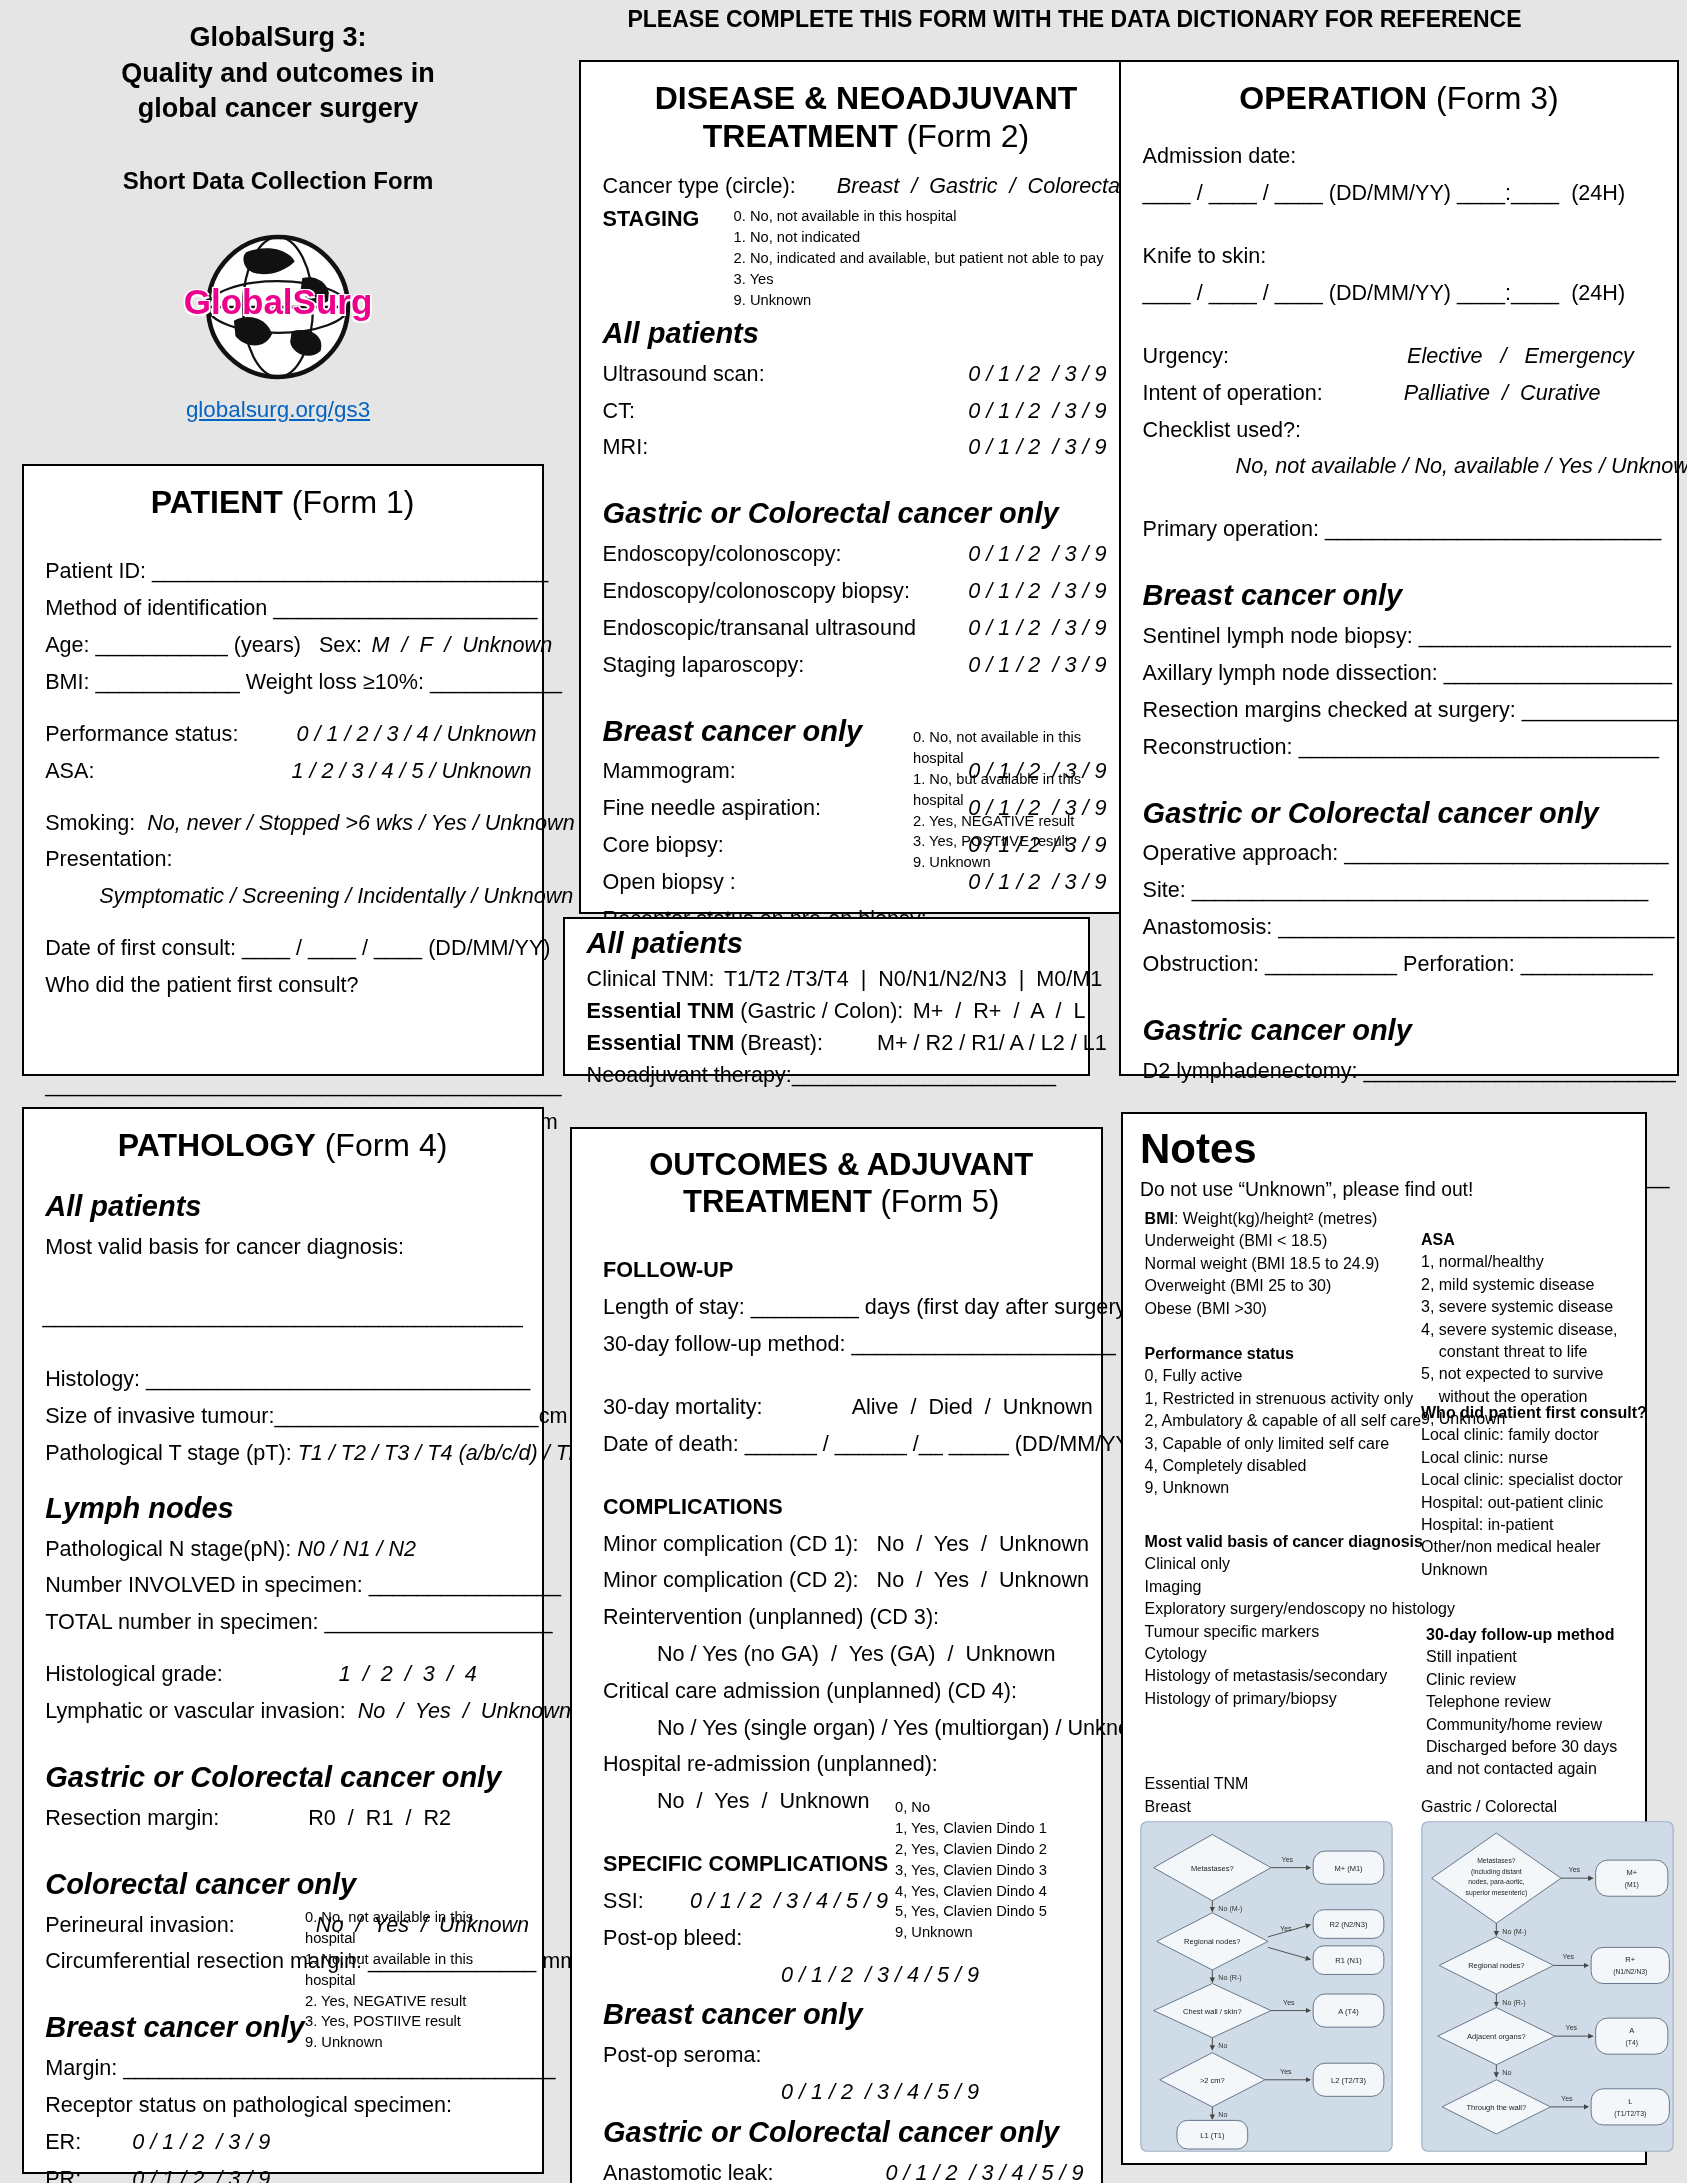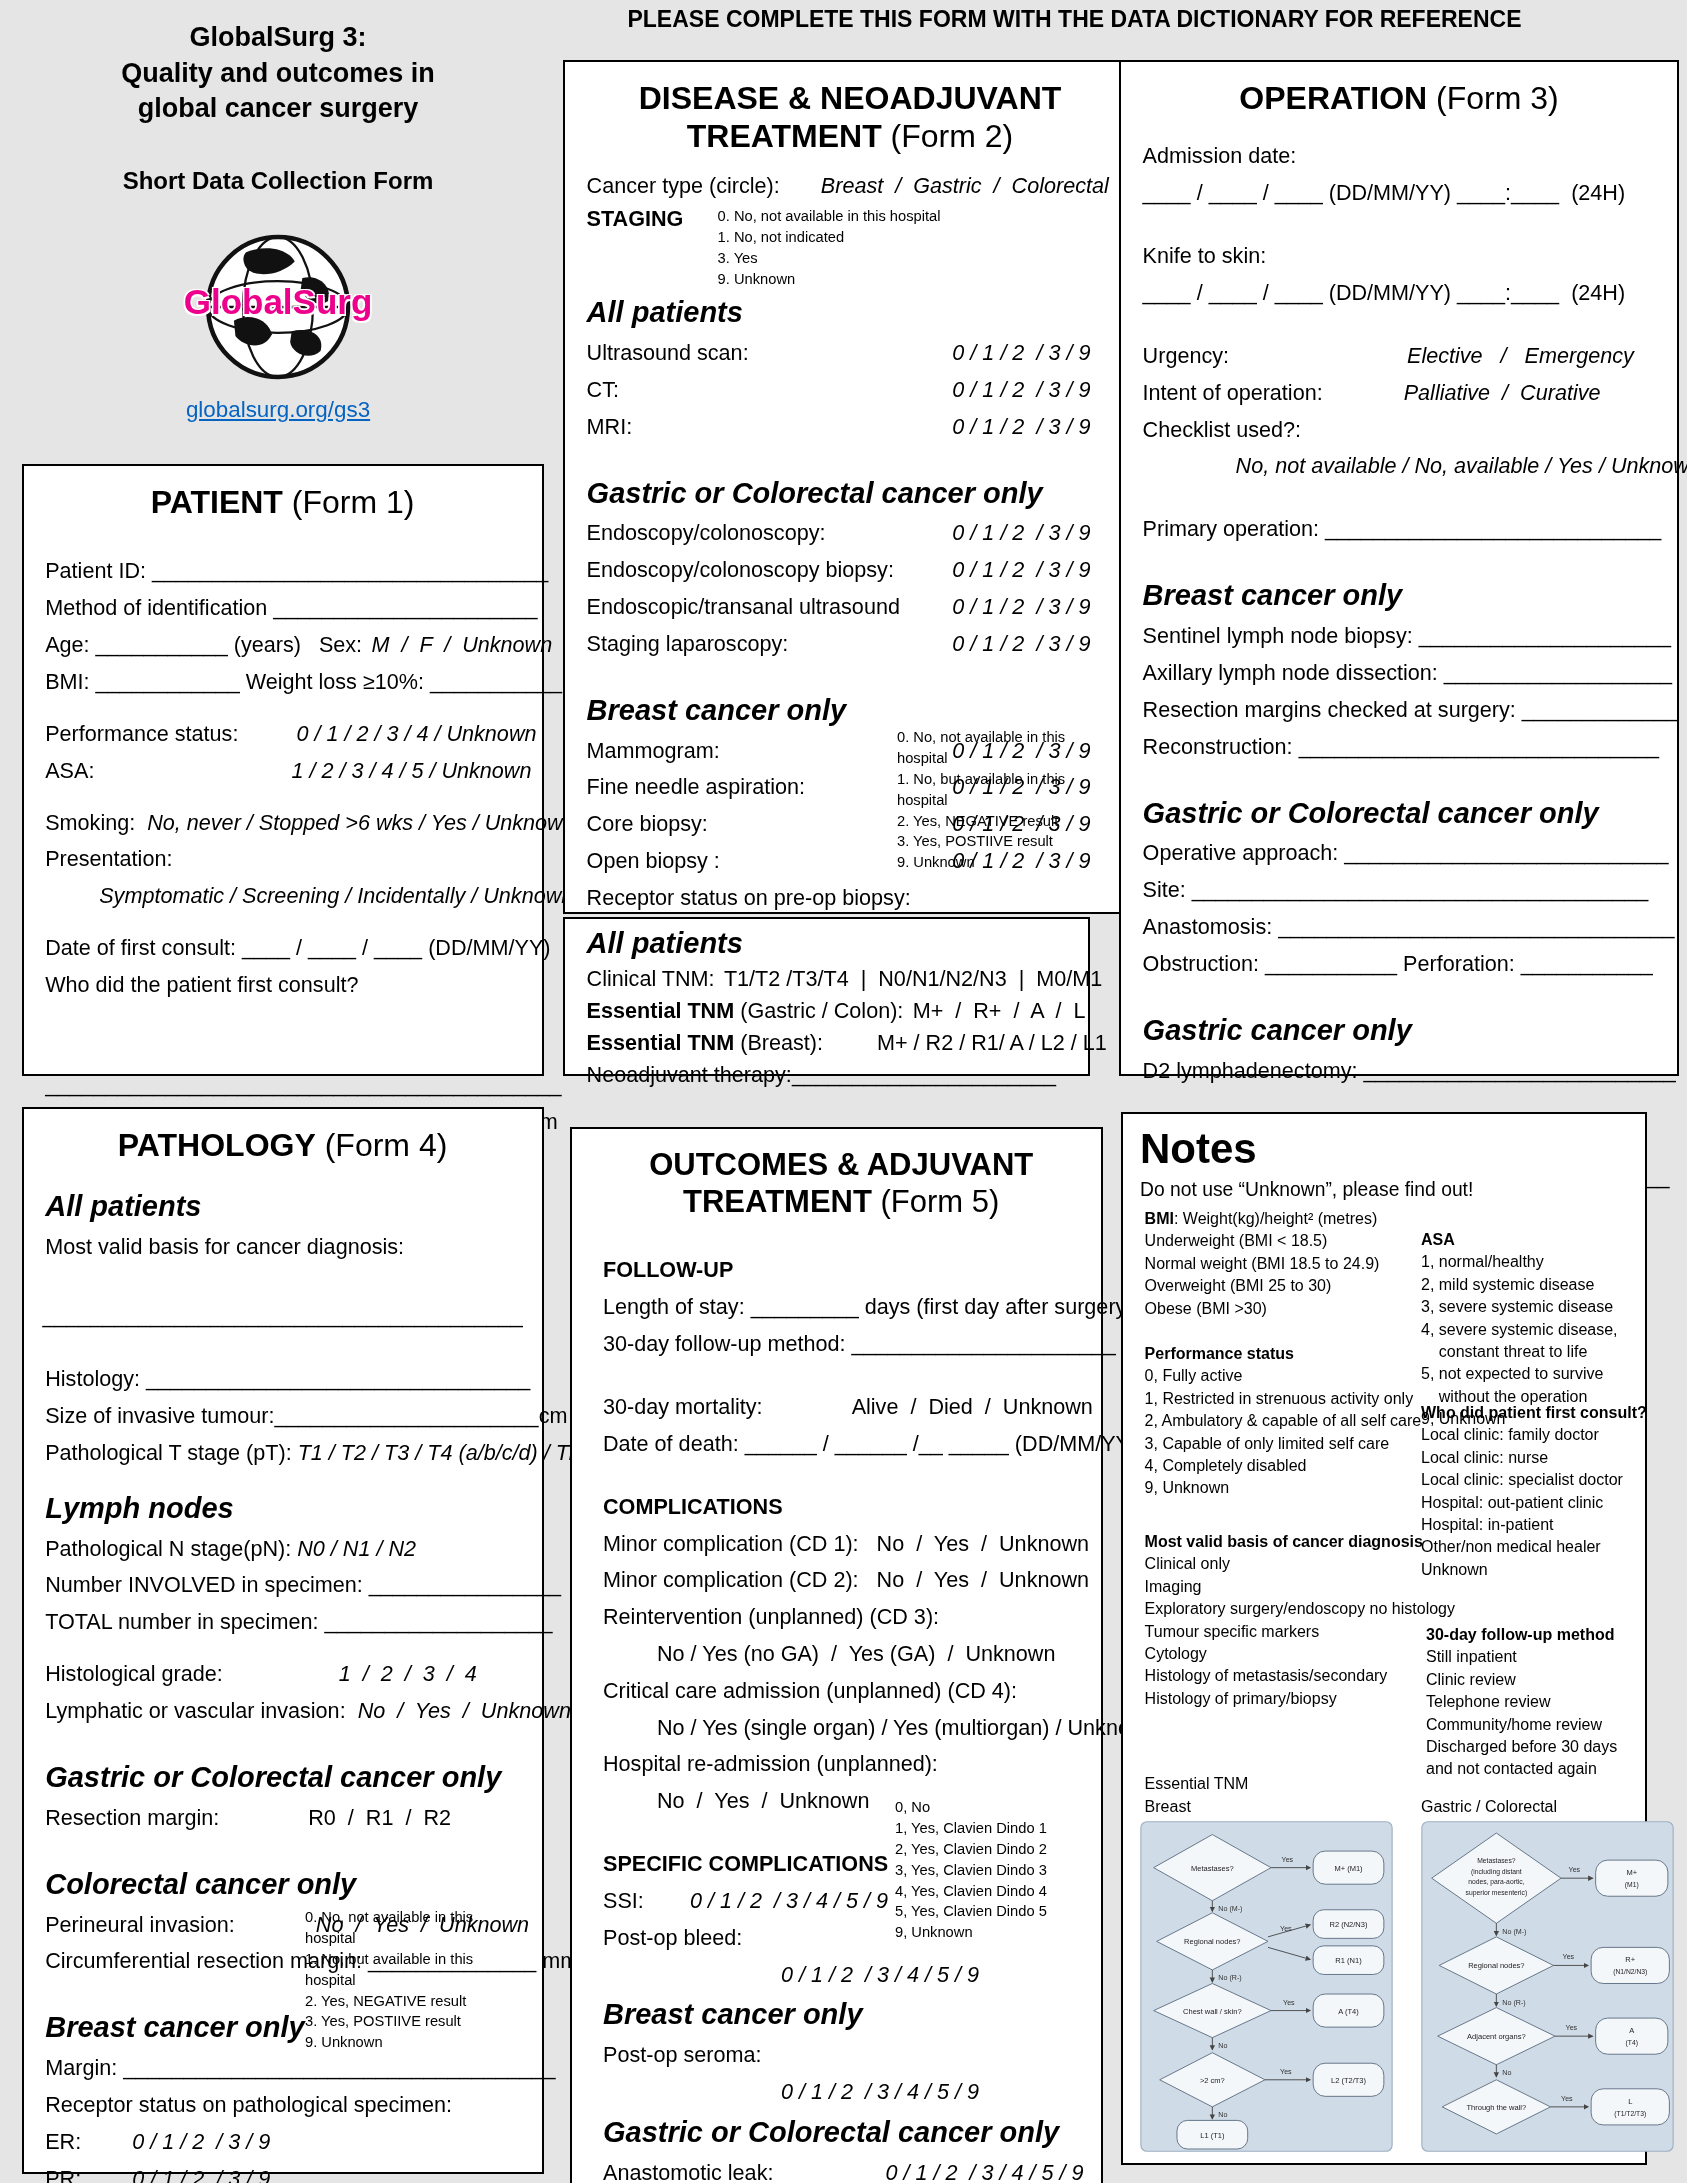--- a/index.html
+++ b/index.html
@@ -84,31 +84,32 @@
     <div class="r"><span>ASA:</span><span class="opts" style="margin-left:197px;">1 / 2 / 3 / 4 / 5 / Unknown</span></div>
     <div class="r mt34"><span>Smoking:  </span><span class="opts">No, never / Stopped &gt;6 wks / Yes / Unknown</span></div>
     <div class="r"><span>Presentation:</span></div>
     <div class="r ind"><span class="opts">Symptomatic / Screening / Incidentally / Unknown</span></div>
     <div class="r mt34"><span>Date of first consult: </span><span>____ / ____ / ____ </span><span>(DD/MM/YY)</span></div>
     <div class="r"><span>Who did the patient first consult?</span></div>
     <div class="r" style="margin-top:74px;"><span>___________________________________________</span></div>
     <div class="r"><span>Distance from home to hospital: </span><span>______________</span><span> km</span></div>
   </div>
 
-  <div class="panel" style="left:563px;top:60px;width:574px;height:854px;">
+  <div class="panel" style="left:579px;top:60px;width:574px;height:854px;">
     <div class="ptitle b">DISEASE &amp; NEOADJUVANT</div>
     <div class="ptitle" style="margin-top:0;"><span class="b">TREATMENT</span><span> (Form 2)</span></div>
     <div class="r mt22"><span>Cancer type (circle):</span><span class="opts right">Breast  /  Gastric  /  Colorectal</span></div>
     <div style="display:flex;margin-top:7.7px;">
       <div class="b" style="font-size:21.6px;width:131px;">STAGING</div>
       <div class="small">
         <div>0. No, not available in this hospital</div>
 
         <div>1. No, not indicated</div>
 
+        <div>2. No, indicated and available, but patient not able to pay</div>
 
         <div>3. Yes</div>
 
         <div>9. Unknown</div>
       </div>
     </div>
     <div class="sec" style="margin-top:6.2px;">All patients</div>
     <div>
       <div class="r"><span>Ultrasound scan:</span><span class="opts right" style="padding-right:23px;">0 / 1 / 2  / 3 / 9</span></div>
 

